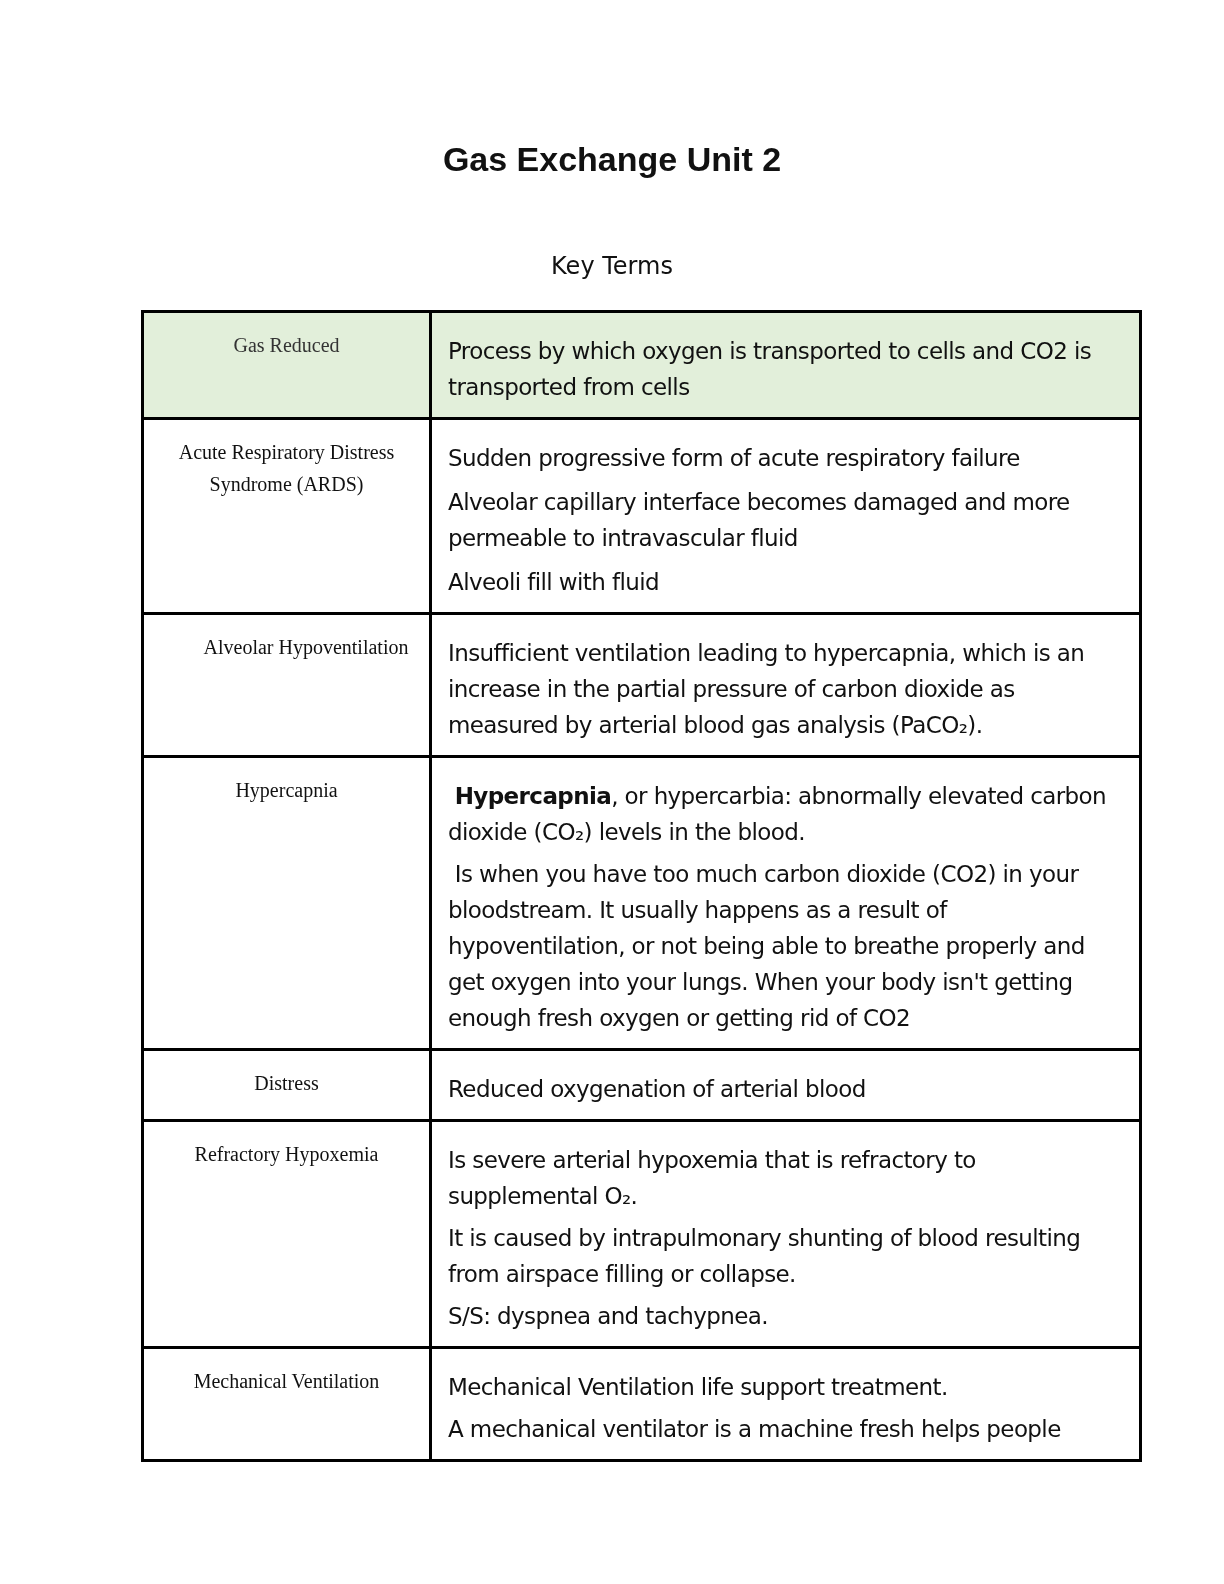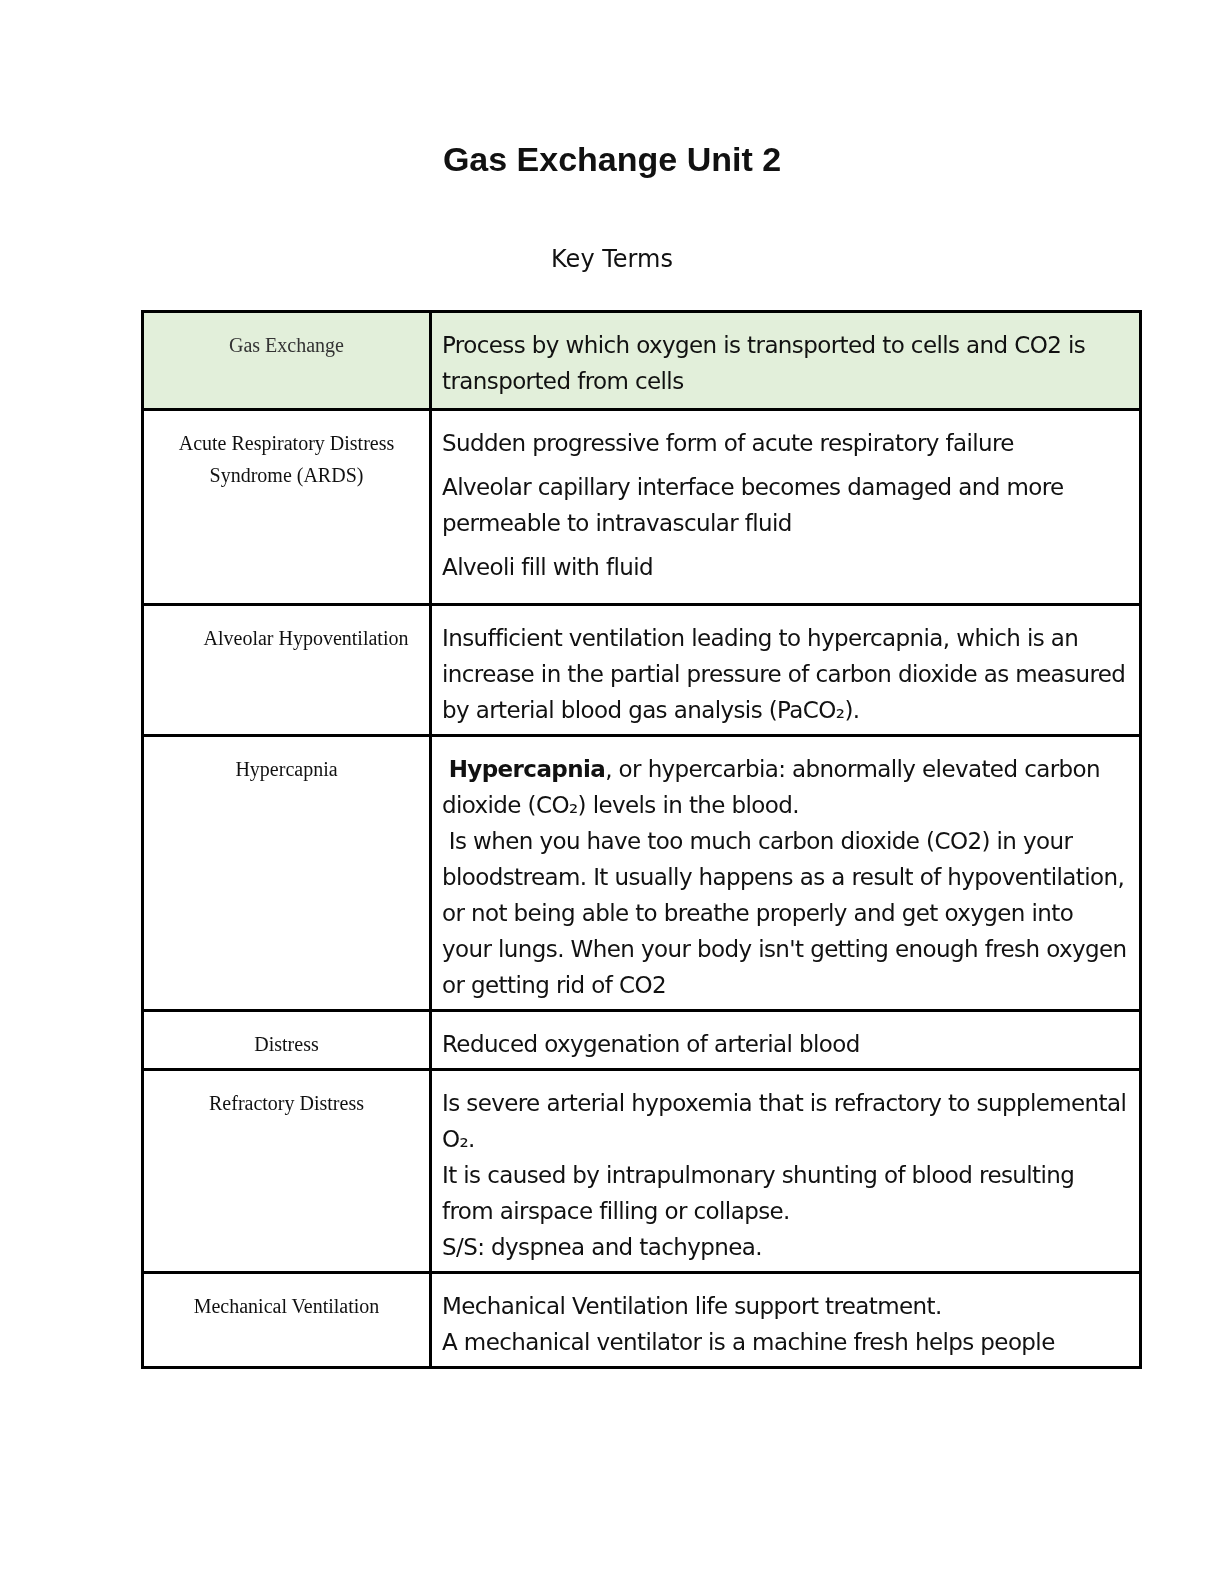--- a/index.html
+++ b/index.html
@@ -3,56 +3,56 @@
 <meta charset="utf-8">
 <style>
   html, body { margin: 0; padding: 0; background: #ffffff; }
   body { width: 1224px; height: 1584px; position: relative; overflow: hidden; }
   .title {
     position: absolute; left: 0; width: 1224px; top: 140px;
     text-align: center; font-family: "Liberation Sans", sans-serif;
     font-weight: bold; font-size: 34px; color: #111;
   }
   .subtitle {
-    position: absolute; left: 0; width: 1224px; top: 245px;
+    position: absolute; left: 0; width: 1224px; top: 252px;
     text-align: center; font-family: "DejaVu Sans", sans-serif;
     font-size: 24px; color: #111;
   }
   table.terms {
     position: absolute; left: 141px; top: 310px; width: 1001px;
     border-collapse: collapse; border: 3px solid #000;
   }
   table.terms td { border: 3px solid #000; vertical-align: top; }
   td.term {
     width: 244px; text-align: center;
     font-family: "Liberation Serif", serif; font-size: 20px;
     color: #111; line-height: 32px; padding-top: 16px;
   }
   td.def {
     font-family: "DejaVu Sans", sans-serif; font-size: 23px;
     color: #111; line-height: 36px; padding: 14px 10px 6px 10px;
     letter-spacing: -0.6px;
   }
-  td.def p { margin: 0; }
+  td.def p { margin: 6px; }
   td.def .gap { margin-top: 8px; }
   tr.header td { background: #e2efda; }
   tr.header td.term { color: #333; }
   .gray { color: #333; }
   b { font-weight: bold; }
 </style>
 </head>
 <body>
 
 <div class="title">Gas Exchange Unit 2</div>
 <div class="subtitle">Key Terms</div>
 
 <table class="terms">
   <tbody>
       <tr class="header" style="height:98px">
-    <td class="term">Gas Exchange</td>
+    <td class="term">Gas Reduced</td>
     <td class="def">
       <p>Process by which oxygen is transported to cells and CO2 is transported from cells</p>
     </td>
   </tr>
   <tr style="height:195px">
     <td class="term">Acute Respiratory Distress Syndrome (ARDS)</td>
     <td class="def">
       <p>Sudden progressive form of acute respiratory failure</p>
       <p class="gap">Alveolar capillary interface becomes damaged and more permeable to intravascular fluid</p>
       <p class="gap">Alveoli fill with fluid</p>
@@ -71,21 +71,21 @@
       <p style="white-space:pre-wrap"> Is when you have too much carbon dioxide (CO2) in your bloodstream. It usually happens as a result of hypoventilation, or not being able to breathe properly and get oxygen into your lungs. When your body isn't getting enough fresh oxygen or getting rid of CO2</p>
     </td>
   </tr>
   <tr style="height:57px">
     <td class="term">Distress</td>
     <td class="def">
       <p>Reduced oxygenation of arterial blood</p>
     </td>
   </tr>
   <tr style="height:200px">
-    <td class="term">Refractory Distress</td>
+    <td class="term">Refractory Hypoxemia</td>
     <td class="def gray">
       <p>Is severe arterial hypoxemia that is refractory to supplemental O₂.</p>
       <p>It is caused by intrapulmonary shunting of blood resulting from airspace filling or collapse.</p>
       <p>S/S: dyspnea and tachypnea.</p>
     </td>
   </tr>
   <tr style="height:88px">
     <td class="term">Mechanical Ventilation</td>
     <td class="def">
       <p>Mechanical Ventilation life support treatment.</p>

